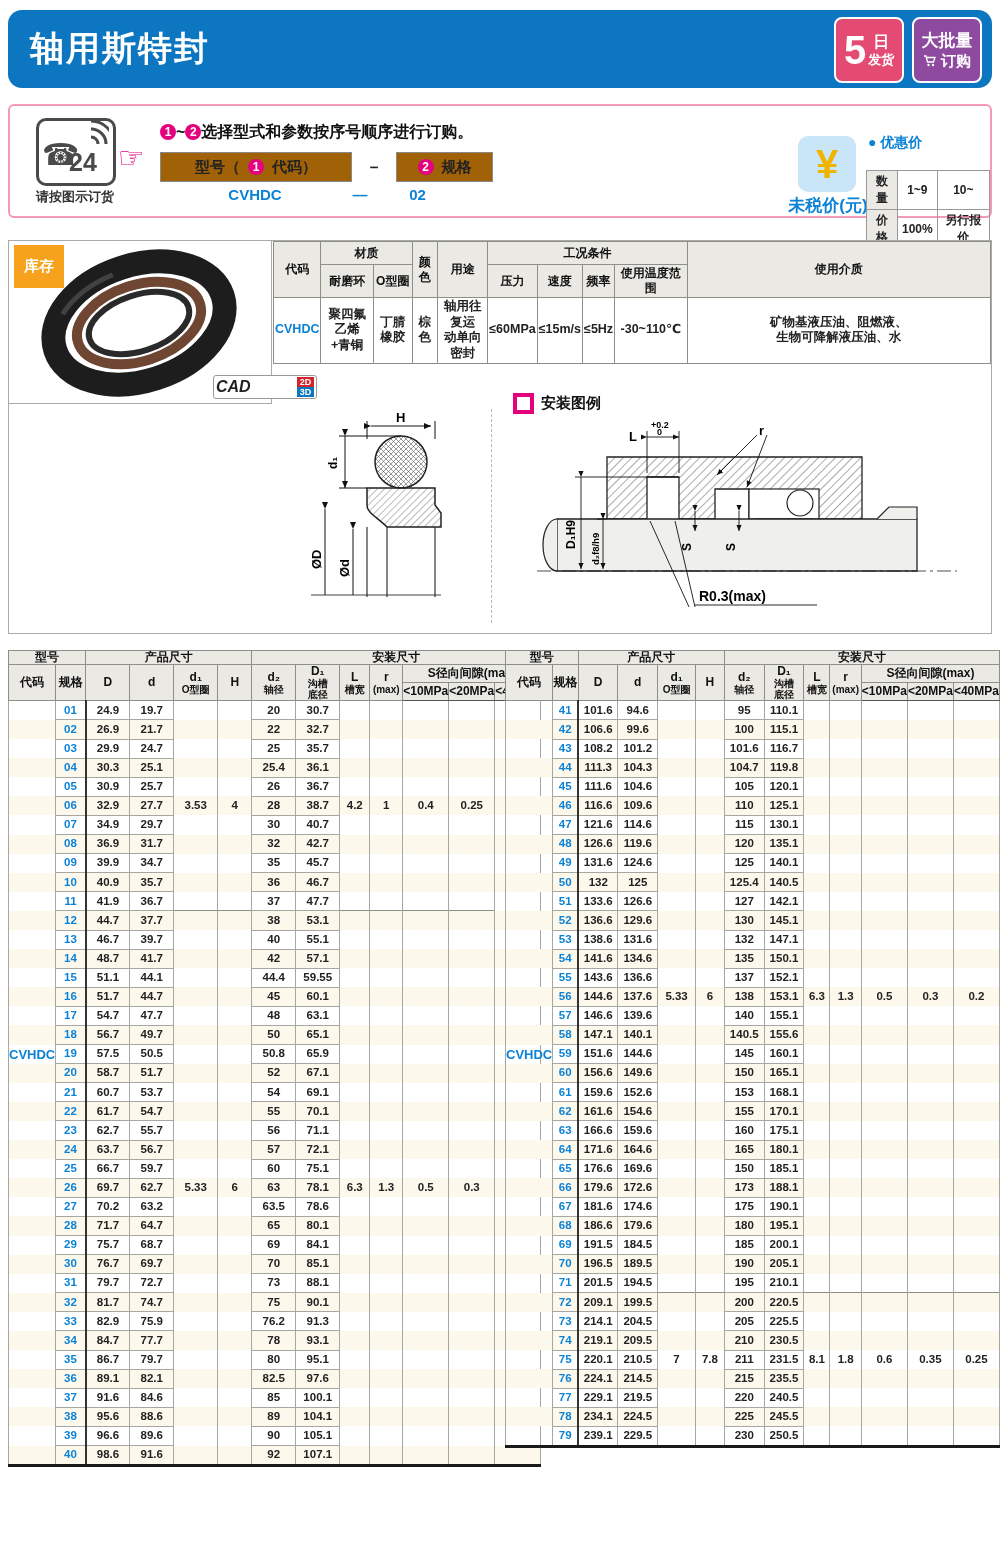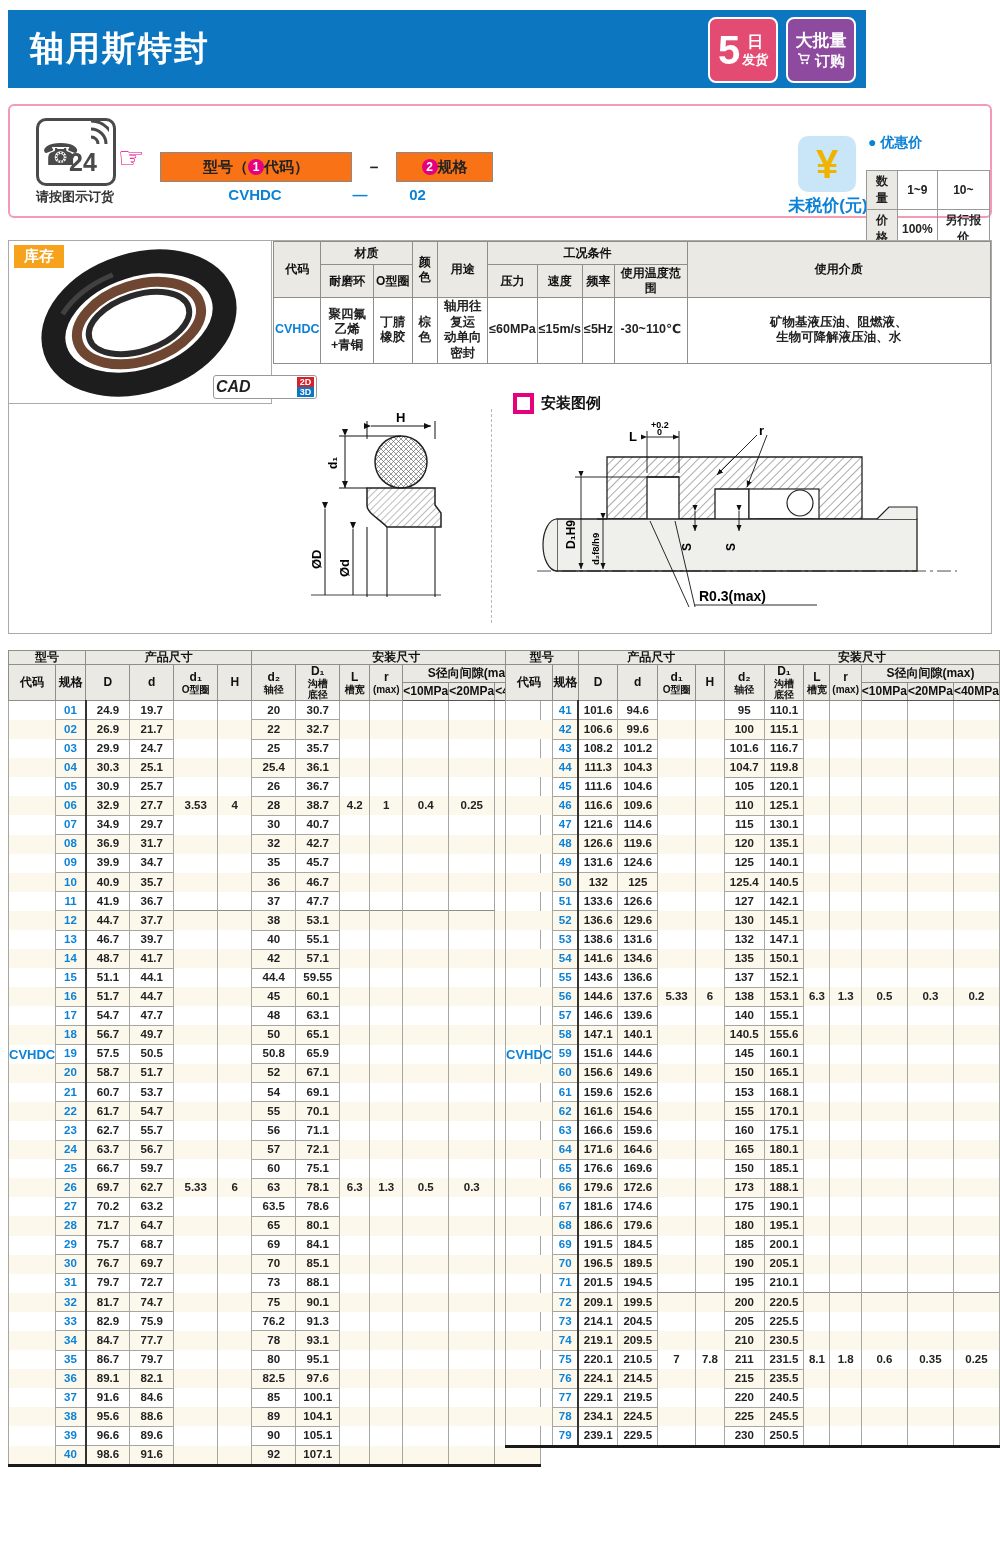--- a/index.html
+++ b/index.html
@@ -1,60 +1,60 @@
 <!DOCTYPE html>
 <html><head>
 <meta charset="utf-8">
 <style>
   html,body{margin:0;padding:0;}
   body{width:1000px;height:1564px;position:relative;background:#fff;
        font-family:"Liberation Sans","DejaVu Sans",sans-serif;color:#222;}
   .abs{position:absolute;}
 
   
-  .topbar{left:8px;top:10px;width:858px;height:78px;background:#0d76c0;display:flex;align-items:center;}
+  .topbar{left:8px;top:10px;width:984px;height:78px;background:#0d76c0;display:flex;align-items:center;border-radius:14px;}
   .topbar .title{color:#fff;font-size:34px;font-weight:bold;margin-left:22px;letter-spacing:2px;}
   .badges{position:absolute;right:10px;top:7px;display:flex;gap:8px;}
   .badge{width:66px;height:62px;border:2px solid #fff;border-radius:8px;color:#fff;font-weight:bold;
          display:flex;flex-direction:column;justify-content:center;align-items:center;line-height:1;}
   .badge-ship{background:#e34b72;flex-direction:row;align-items:center;}
   .badge-ship .big5{font-size:40px;}
   .badge-ship .col{display:flex;flex-direction:column;align-items:center;margin-left:2px;}
   .badge-ship .day{font-size:16px;}
   .badge-ship .small{font-size:13px;margin-top:3px;}
   .badge-bulk{background:#8d4a9e;}
   .badge-bulk .l1{font-size:17px;}
-  .badge-bulk .l2{font-size:15px;margin-top:4px;display:flex;align-items:flex-start;gap:4px;}
+  .badge-bulk .l2{font-size:15px;margin-top:4px;display:flex;align-items:center;gap:4px;}
 
   
   .orderbox{left:8px;top:104px;width:980px;height:110px;border:2px solid #f59ab5;border-radius:6px;background:#fff;}
   .phonebox{left:26px;top:12px;width:74px;height:62px;border:3px solid #4a4a4a;border-radius:10px;}
   .phone-note{left:10px;top:82px;width:110px;text-align:center;font-size:13px;font-weight:bold;color:#333;}
   .hand{left:108px;top:34px;font-size:30px;color:#e5007e;font-weight:bold;}
   .num{display:inline-block;width:16px;height:16px;border-radius:50%;background:#e5007e;color:#fff;
        font-size:12px;line-height:16px;text-align:center;font-weight:bold;vertical-align:1px;}
   .instr{left:150px;top:16px;font-size:16px;font-weight:bold;color:#111;}
   .obox{border:1px solid #8a8a8a;height:28px;display:inline-flex;align-items:center;justify-content:center;
-        font-size:15px;font-weight:bold;background:#f97316;}
+        font-size:15px;font-weight:bold;background:#a16207;gap:8px;}
   .obox-row{left:150px;top:46px;display:flex;align-items:center;gap:14px;}
   .ex-row{left:150px;top:80px;width:330px;display:flex;font-size:15px;font-weight:bold;color:#0b82d6;}
 
   .yenbox{left:788px;top:30px;width:58px;height:56px;background:#c8e6f8;border-radius:10px;
           display:flex;align-items:center;justify-content:center;font-size:40px;font-weight:bold;color:#f0b400;}
   .untaxed{left:776px;top:88px;width:84px;text-align:center;font-size:17px;font-weight:bold;color:#0b82d6;}
   .disc-title{left:858px;top:28px;font-size:14px;font-weight:bold;color:#0b82d6;}
   table.price{border-collapse:collapse;font-size:12px;font-weight:bold;}
   table.price td{border:1px solid #999;text-align:center;padding:2px 4px;height:18px;}
   table.price td.hd{background:#eae9e4;}
   .pricepos{left:856px;top:64px;}
 
   
   .section{left:8px;top:240px;width:982px;height:392px;border:1px solid #aaa;background:#fff;}
   .photobox{left:0px;top:0px;width:262px;height:162px;border-right:1px solid #aaa;border-bottom:1px solid #aaa;}
-  .stock{left:5px;top:4px;background:#f6a21c;color:#fff;font-size:15px;font-weight:bold;padding:2px 10px;}
+  .stock{left:5px;top:4px;background:#f6a21c;color:#fff;font-size:15px;font-weight:bold;padding:12px 10px;}
   .cadbadge{left:204px;top:134px;background:#fff;border:1px solid #999;border-radius:3px;display:flex;align-items:center;padding:1px 2px;}
   .cadbadge .cadtxt{font-size:16px;font-weight:bold;color:#222;font-style:italic;margin-right:2px;}
   .cadbadge .stack{display:flex;flex-direction:column;padding-left:44px;}
   .cadbadge .d2{background:#d4232b;color:#fff;font-size:9px;font-weight:bold;padding:0 3px;}
   .cadbadge .d3{background:#0d76c0;color:#fff;font-size:9px;font-weight:bold;padding:0 3px;}
 
   table.spec{border-collapse:collapse;table-layout:fixed;font-weight:bold;}
   table.spec th,table.spec td{border:1px solid #8f8f8a;text-align:center;padding:1px;line-height:1.25;}
   table.spec th{background:#eae9e4;font-size:12px;color:#111;height:20px;font-weight:bold;}
   table.spec td{font-size:12.5px;height:46px;background:#fff;}
@@ -117,20 +117,23 @@
       <text x="3" y="44" font-size="30" fill="#4a4a4a">☎</text>
       <text x="30" y="50" font-size="25" font-weight="bold" fill="#4a4a4a">24</text>
       <path d="M52,16 a7,7 0 0 1 7,7" fill="none" stroke="#4a4a4a" stroke-width="3"></path>
       <path d="M52,8 a15,15 0 0 1 15,15" fill="none" stroke="#4a4a4a" stroke-width="3"></path>
       <path d="M52,0 a23,23 0 0 1 23,23" fill="none" stroke="#4a4a4a" stroke-width="3"></path>
     </svg>
   </div>
   <div class="abs phone-note">请按图示订货</div>
   <div class="abs hand">☞</div>
 
+  <div class="abs instr">
+    <span class="num">1</span><span>~</span><span class="num">2</span><span>选择型式和参数按序号顺序进行订购。</span>
+  </div>
 
   <div class="abs obox-row">
     <div class="obox" style="width:190px;">
       <span>型号（</span>
         <span class="num">1</span>
         <span>代码）</span>
     </div>
     <span style="font-weight:bold;font-size:16px;">－</span>
     <div class="obox" style="width:95px;">
       <span class="num">2</span>

